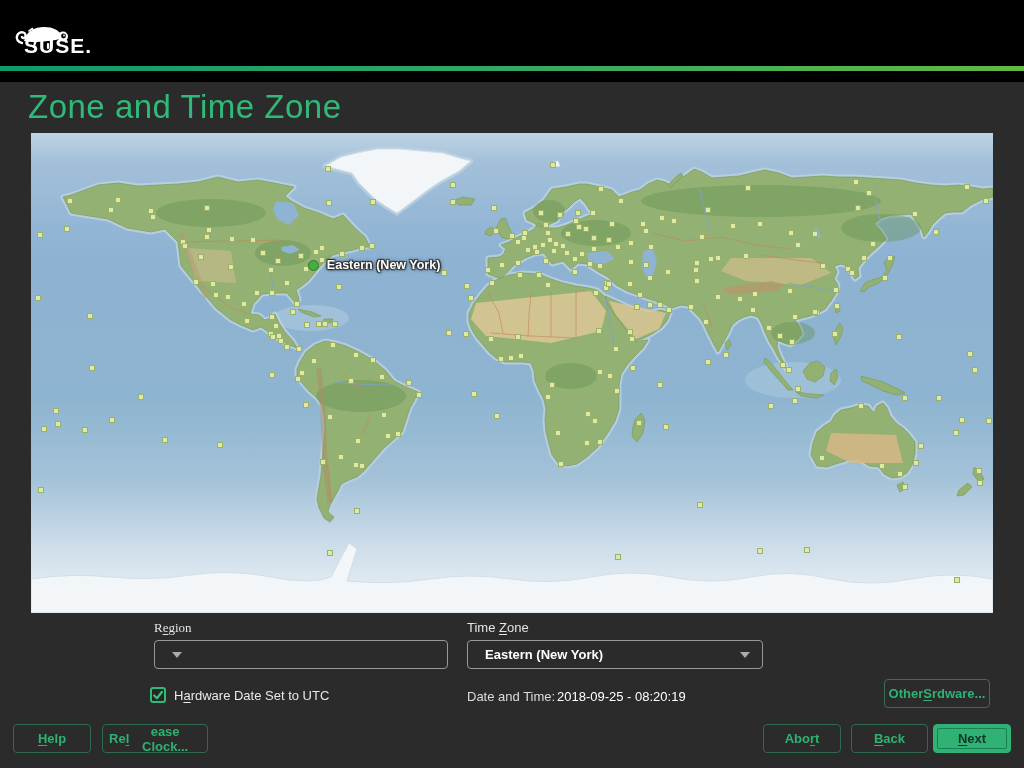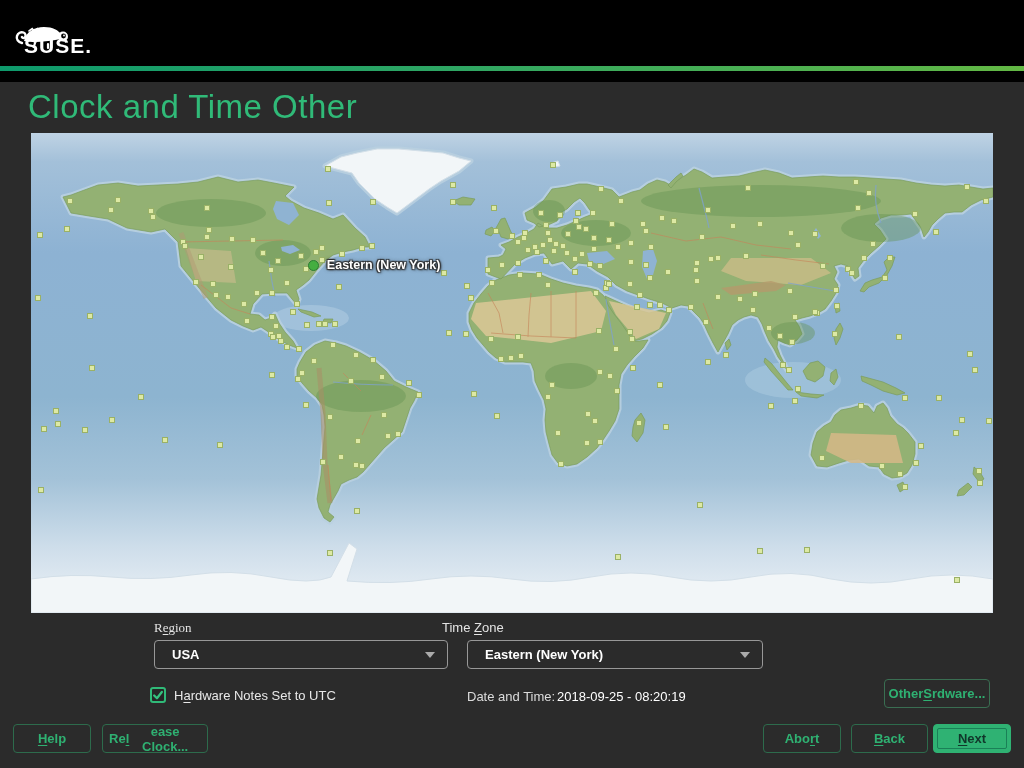--- a/index.html
+++ b/index.html
@@ -109,21 +109,21 @@
       <circle cx="49" cy="24.5" r="5" fill="#fff"></circle>
       <circle cx="49.5" cy="24" r="2.4" fill="#000"></circle>
       <circle cx="50" cy="23.5" r="0.9" fill="#fff"></circle>
       <path d="M21,31 l-1.2,4 M34,32 l0,4" stroke="#fff" stroke-width="2.2" stroke-linecap="round"></path>
     </svg>
     <span class="logo-text">SUSE.</span>
   </div>
 </div>
 <div class="accent-bar"></div>
 
-<h1 class="page-title">Clock and Time Other</h1>
+<h1 class="page-title">Zone and Time Zone</h1>
 
 <div class="map">
   <svg class="world" viewBox="0 0 962 480" preserveAspectRatio="none">
     <defs>
       <linearGradient id="oceanGrad" x1="0" y1="0" x2="0" y2="1">
         <stop offset="0%" stop-color="#bfd3e4"></stop>
         <stop offset="6%" stop-color="#a3c0d9"></stop>
         <stop offset="25%" stop-color="#8db2d3"></stop>
         <stop offset="55%" stop-color="#8db4d0"></stop>
         <stop offset="72%" stop-color="#a3c2d8"></stop>
@@ -507,37 +507,36 @@
     </div>
 
   <div class="sel-marker" style="left: 29.3%; top: 27.5%;">
     <span class="sel-dot"></span>
     <span class="sel-label">Eastern (New York)</span>
   </div>
 </div>
 
 <label class="field-label" style="left:154px;top:620px;font-family:Liberation Serif, serif;"><span>R</span><span class="mn">e</span><span>gion</span></label>
 <div class="select" style="left:154px;top:640px;width:294px;">
-  <span class="val">USA</span>
   <span class="chevron"></span>
 </div>
 
-<label class="field-label" style="left:442px;top:620px;"><span>Time </span><span class="mn">Z</span><span>one</span></label>
+<label class="field-label" style="left:467px;top:620px;"><span>Time </span><span class="mn">Z</span><span>one</span></label>
 <div class="select" style="left:467px;top:640px;width:296px;">
   <span class="val">Eastern (New York)</span>
   <span class="chevron"></span>
 </div>
 
 <div class="checkbox-row">
   <span class="checkbox checked">
     <svg width="12" height="12" viewBox="0 0 14 14">
         <polyline points="2.5,7.5 5.8,10.8 11.5,3.5" stroke="#35c27f" stroke-width="2.6" fill="none" stroke-linecap="round" stroke-linejoin="round"></polyline>
       </svg>
   </span>
-  <span class="cb-label"><span>H</span><span class="mn">a</span><span>rdware Notes Set to UTC</span></span>
+  <span class="cb-label"><span>H</span><span class="mn">a</span><span>rdware Date Set to UTC</span></span>
 </div>
 <span class="dt-label">Date and Time:</span>
 <span class="dt-value">2018-09-25 - 08:20:19</span>
 <button class="btn btn-other">
     <span>Other </span>
     <span class="mn">S</span>
     <span>rdware...</span>
   </button>
 
 <button class="btn btn-help">

